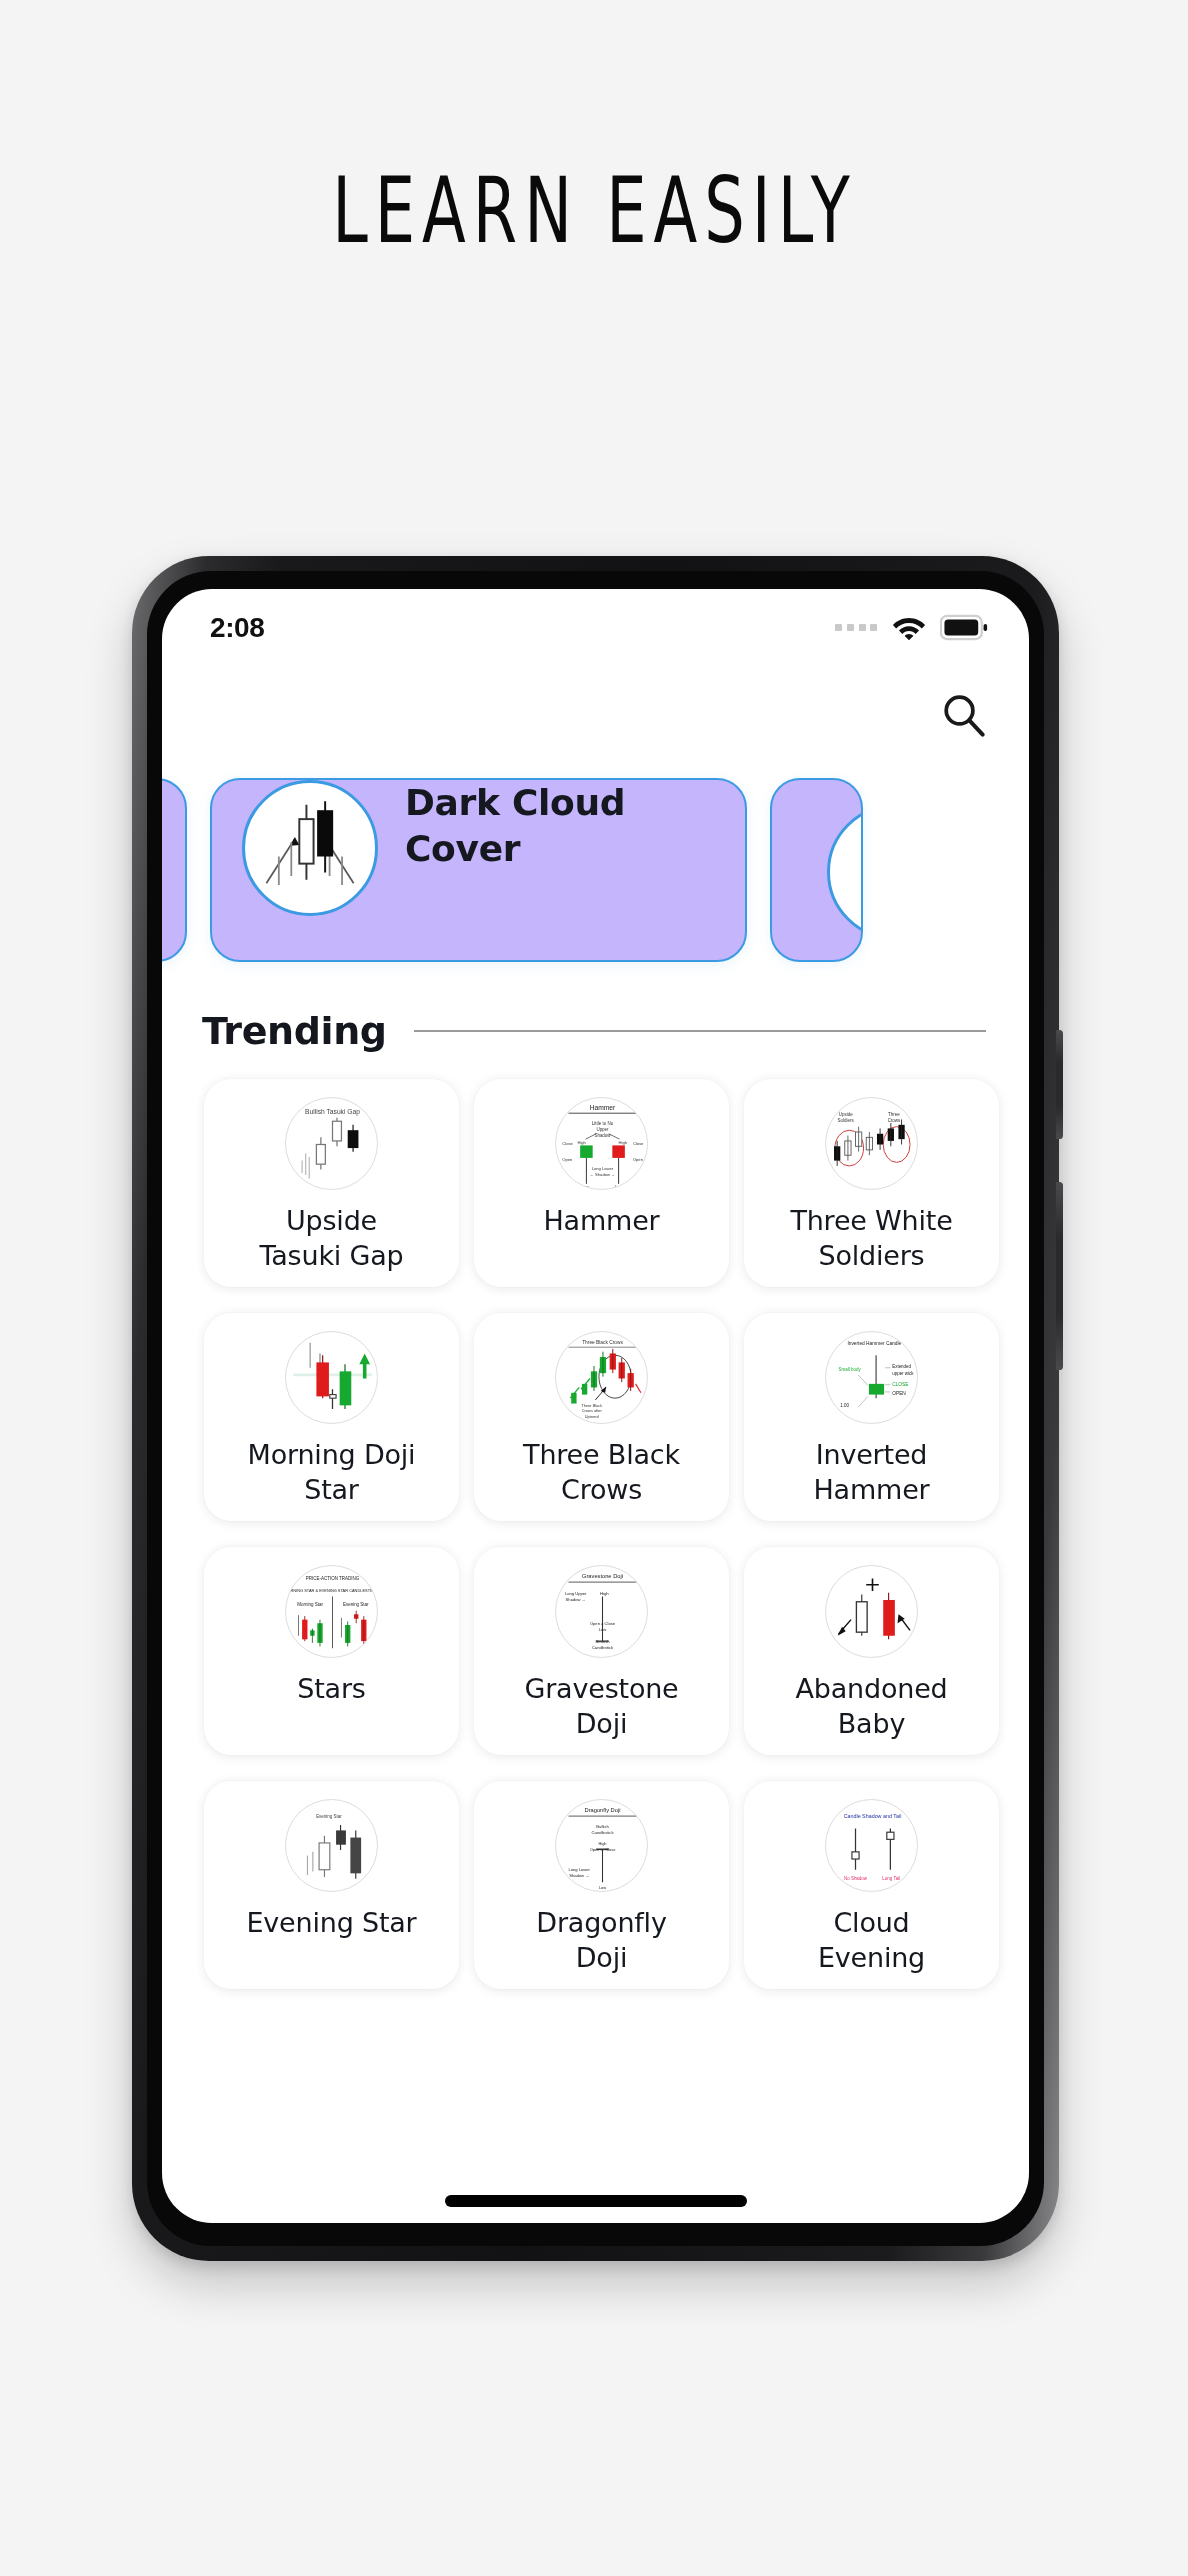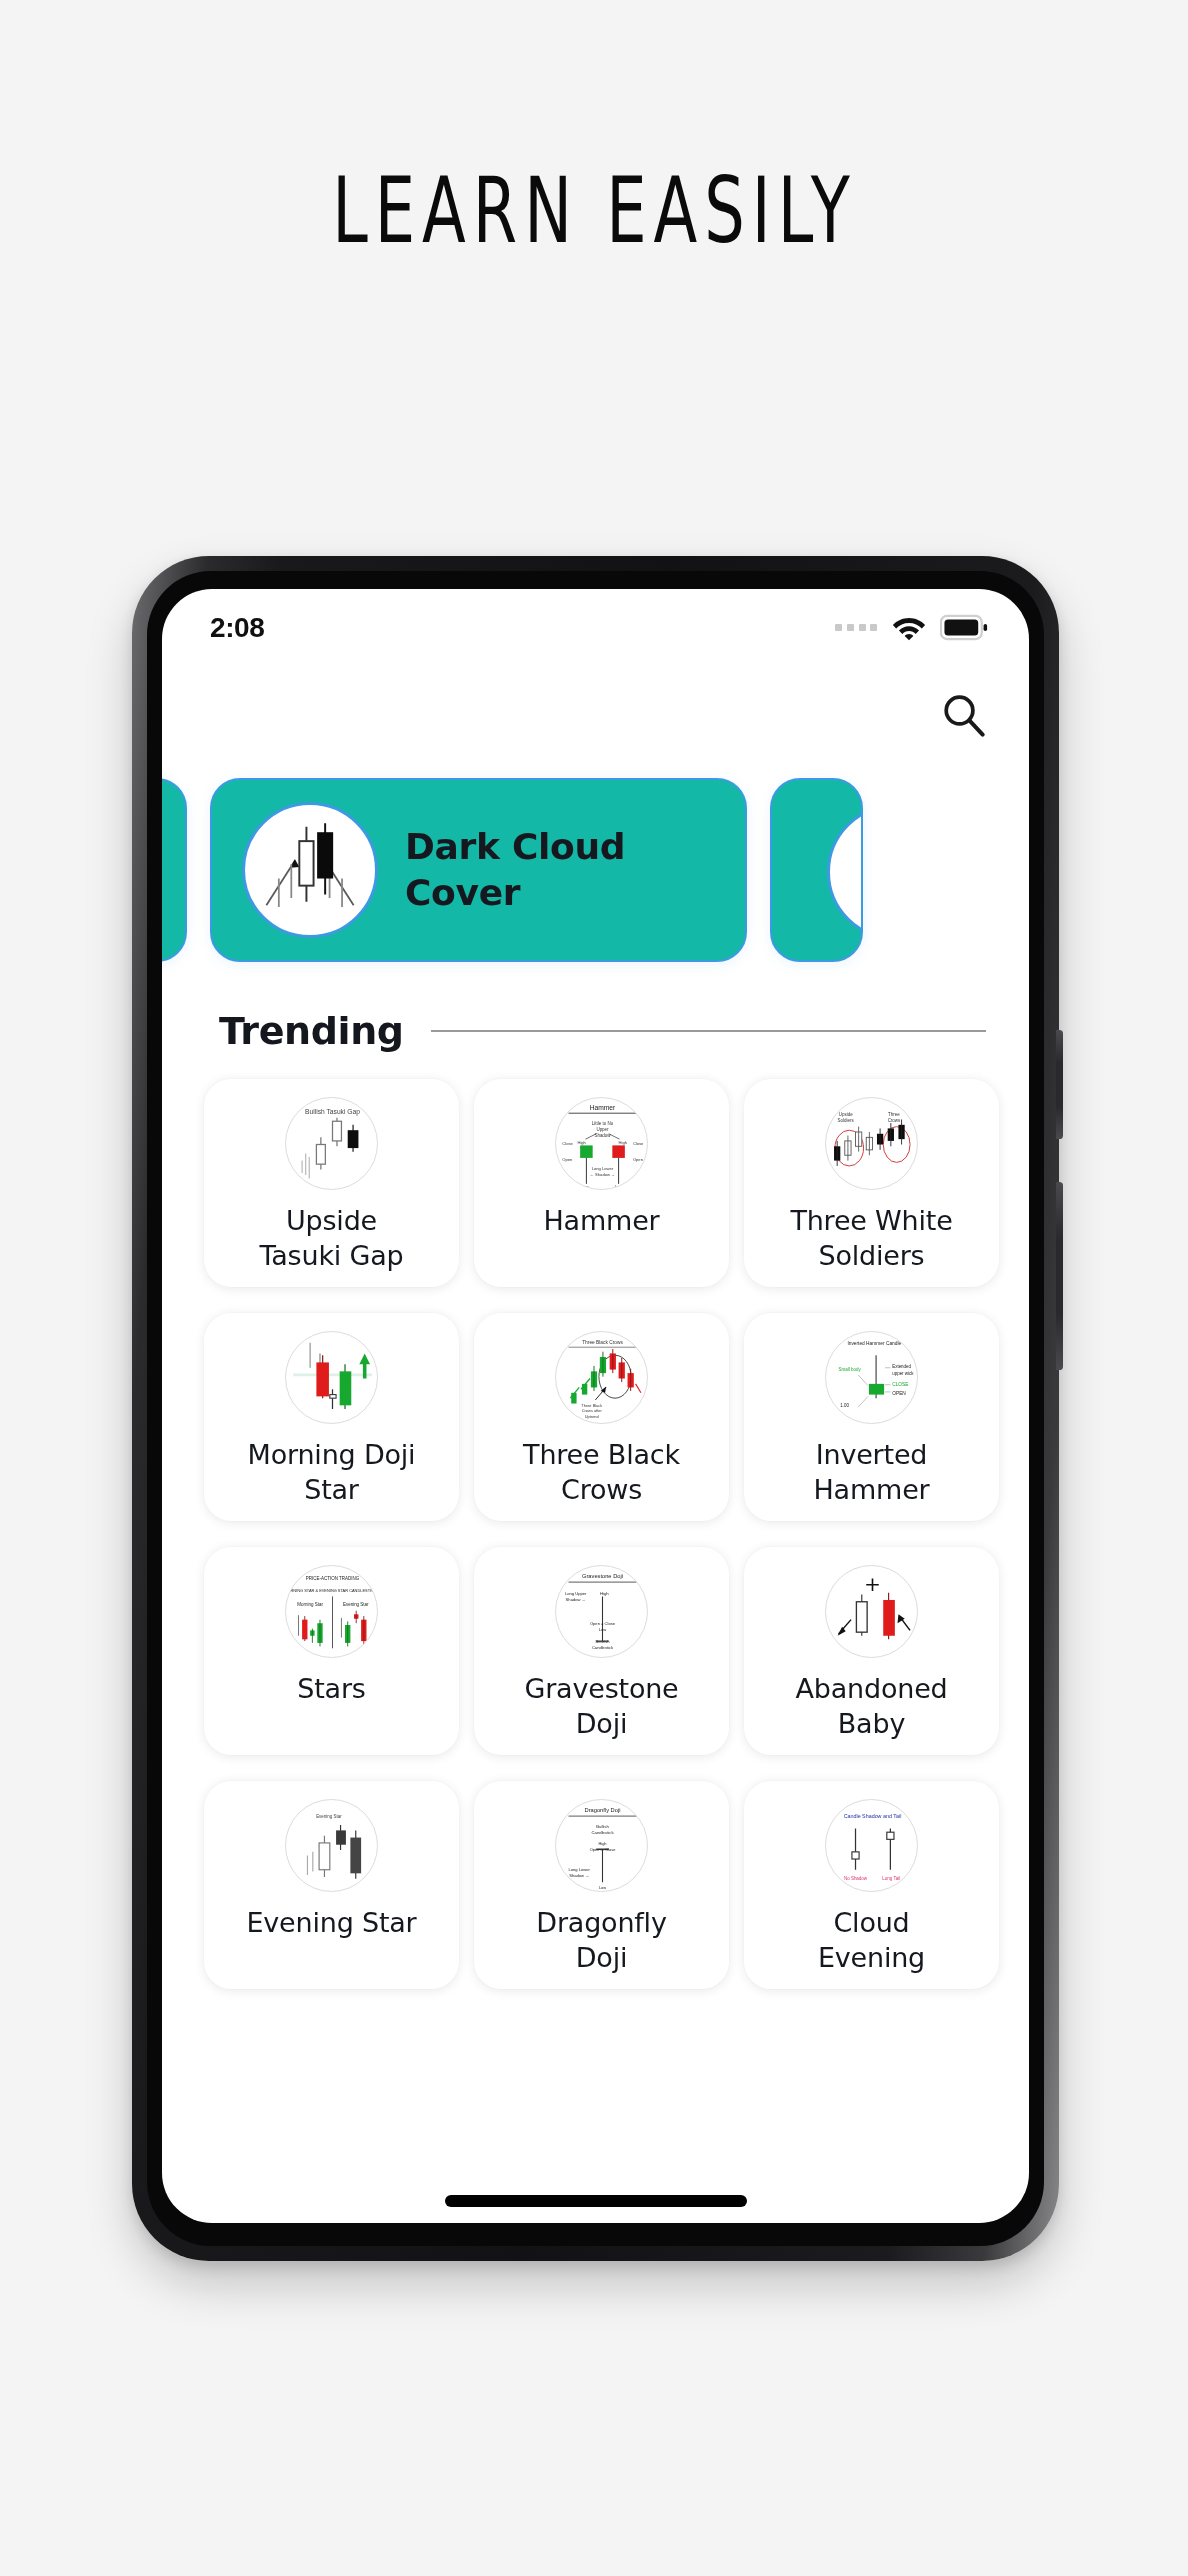--- a/index.html
+++ b/index.html
@@ -124,24 +124,24 @@
     display: flex;
     align-items: center;
     gap: 23px;
     padding-left: 0;
   }
   .feat-card {
     flex: 0 0 auto;
     height: 184px;
     border: 2.7px solid #3c9ae3;
     border-radius: 30px;
-    background: #14b8a6;
+    background: #c4b5fd;
     box-shadow: 0 2.7px 12.5px rgba(60,154,227,0.10);
     display: flex;
-    align-items: center;
+    align-items: flex-start;
     gap: 27px;
     padding: 0 30px;
   }
   .feat-card.partial-left  { width: 77px; margin-left: -52px; padding: 0; overflow: hidden; }
   .feat-card.partial-right { width: 93px; padding: 0; overflow: hidden; position: relative; justify-content: flex-start; }
   .feat-card.main { width: 537px; }
 
   .feat-circle {
     flex: 0 0 auto;
     width: 136px; height: 136px;
@@ -162,21 +162,21 @@
   .partial-right .feat-circle {
     position: absolute;
     left: 55px; top: 24px;
   }
 
   
   .trending-head {
     position: absolute;
     top: 420px; left: 0;
     width: 100%;
-    padding: 0 43px 0 57px;
+    padding: 0 43px 0 40px;
     display: flex;
     align-items: center;
     gap: 27px;
   }
   .trending-title {
     font-size: 38px;
     font-weight: 700;
     color: #14181e;
     letter-spacing: -0.4px;
     font-family: "DejaVu Sans", "Liberation Sans", sans-serif;

